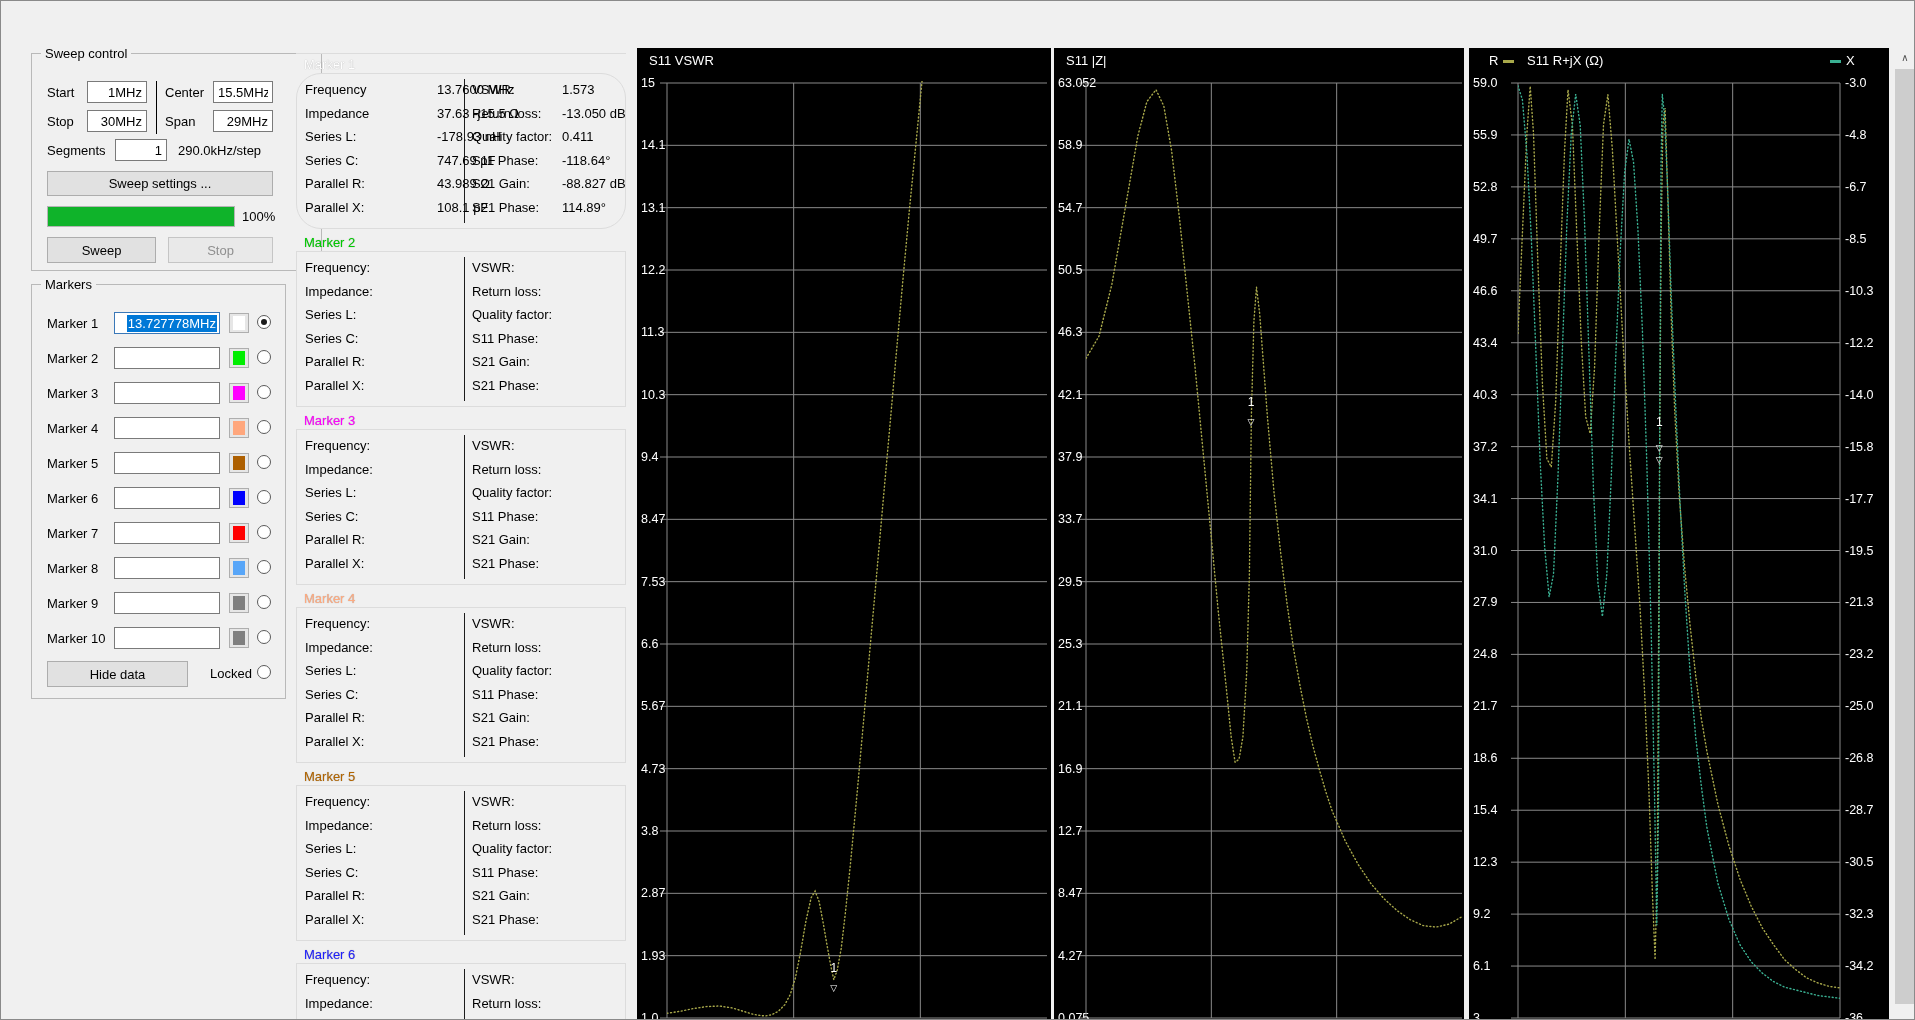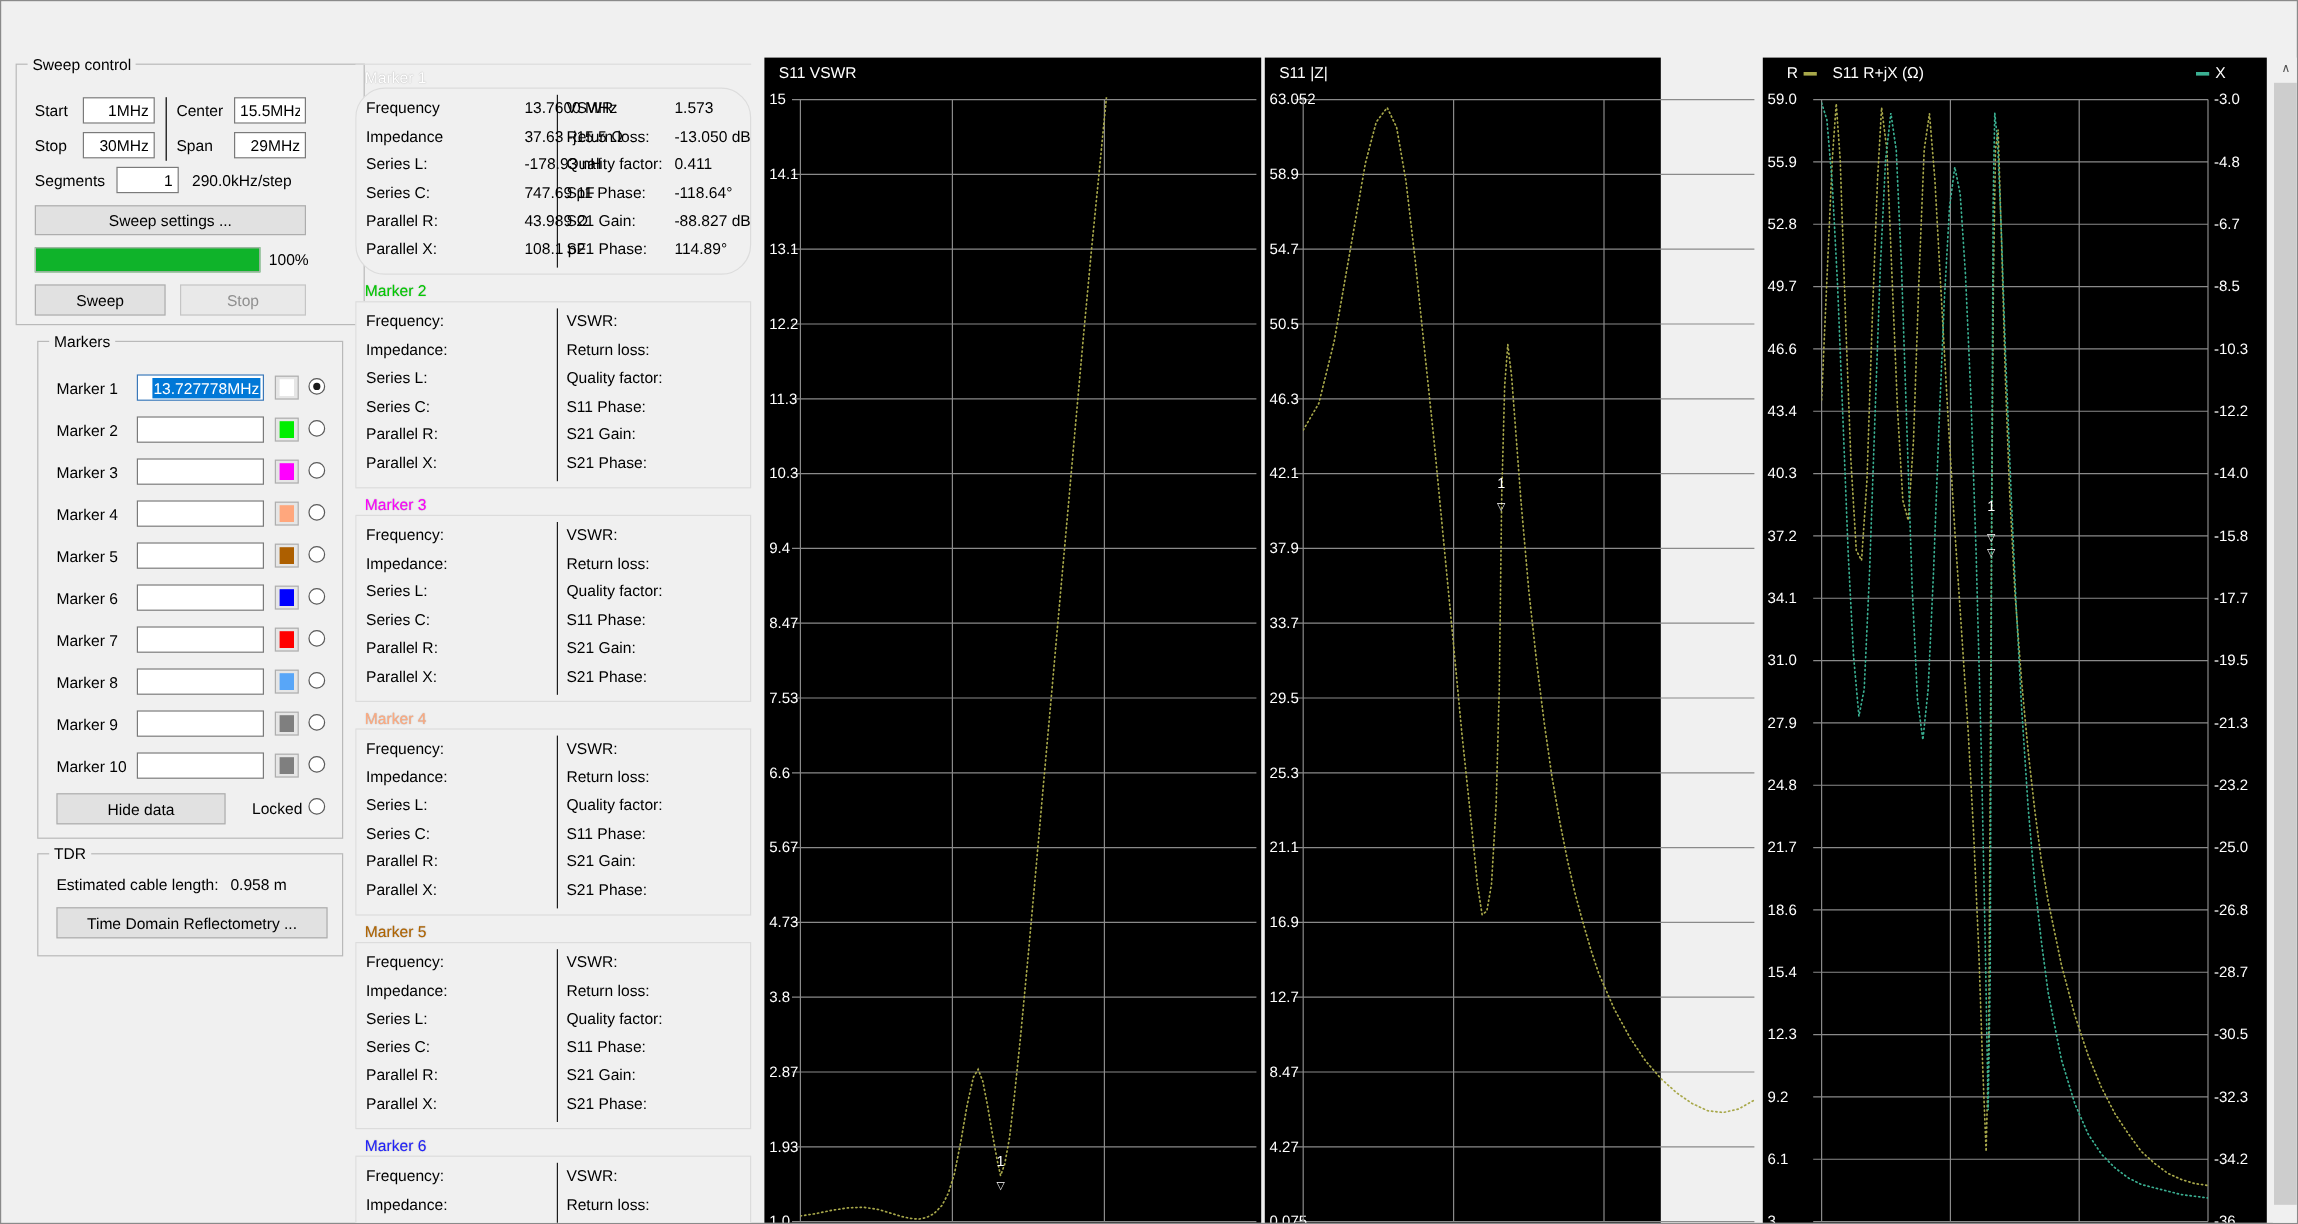--- a/index.html
+++ b/index.html
@@ -44,21 +44,21 @@
   #vscroll { position:absolute; left:1893px; top:47px; width:22px; height:973px; background:#f0f0f0; }
   #vscroll .arrow { position:absolute; left:0; top:0; width:22px; height:20px; color:#505050; font-size:10px; text-align:center; line-height:20px; }
   #vscroll .thumb { position:absolute; left:1px; top:21px; width:20px; height:935px; background:#cdcdcd; }
 </style>
 </head>
 <body>
 
 <div id="win">
 
 
-  <div class="group" style="left:12px; top:52px; width:291px; height:218px;">
+  <div class="group" style="left:30px; top:52px; width:291px; height:218px;">
     <span class="group-title">Sweep control</span>
     <span class="lbl" style="left:15px; top:31px;">Start</span>
     <input class="tinput" style="left: 55px; top: 27px; width: 60px;" value="1MHz">
     <div class="abs" style="left:124px; top:27px; width:1px; height:53px; background:#000;"></div>
     <span class="lbl" style="left:133px; top:31px;">Center</span>
     <input class="tinput" style="left: 181px; top: 27px; width: 60px;" value="15.5MHz">
     <span class="lbl" style="left:15px; top:60px;">Stop</span>
     <input class="tinput" style="left: 55px; top: 56px; width: 60px;" value="30MHz">
     <span class="lbl" style="left:133px; top:60px;text-align:right;">Span</span>
     <input class="tinput" style="left: 181px; top: 56px; width: 60px;" value="29MHz">
@@ -158,26 +158,20 @@
             <div class="c" style="background: rgb(127, 127, 127);"></div>
           </div>
           <div class="radio" style="left: 225px; top: 3px;"></div>
         </div>
       </div>
     <div class="btn" style="left:15px; top:376px; width:141px; height:26px;">Hide data</div>
     <span class="lbl" style="left:178px; top:381px;">Locked</span>
     <div class="radio" style="left:225px; top:380px;"></div>
   </div>
 
-  <div class="group" style="left:30px; top:710px; width:255px; height:86px;">
-    <span class="group-title">TDR</span>
-    <span class="lbl" style="left:15px; top:18px;">Estimated cable length:</span>
-    <span class="lbl" style="left:160px; top:18px;">0.958 m</span>
-    <div class="btn" style="left:15px; top:44px; width:226px; height:26px;">Time Domain Reflectometry ...</div>
-  </div>
 
   <div id="marker-data-panel">
     <div class="abs" style="left:0; top:14px; width:330px; height:1px; background:#dcdcdc;"></div>
   <div class="msec-title" style="top: 18px; color: rgb(255, 255, 255);">Marker 1</div>
       <div class="msec-box" style="top: 34px; border-radius: 25px;">
         <div class="msep"></div>
         <span class="mfl" style="left: 8px; top: 8px;">Frequency</span>
         <span class="mfl" style="left: 140px; top: 8px;">13.7600 MHz</span>
         <span class="mfl" style="left: 8px; top: 32px;">Impedance</span>
         <span class="mfl" style="left: 140px; top: 32px;">37.63 -j15.5 Ω</span>
@@ -379,21 +373,21 @@
         <line x1="23" y1="970" x2="410" y2="970" stroke="#8a8a8a" stroke-width="1"></line>
         <text x="4" y="974" fill="#ffffff" font-size="12.5" font-family="Liberation Sans, sans-serif">1.0</text>
         <line x1="30" y1="35" x2="30" y2="970" stroke="#8a8a8a" stroke-width="1"></line>
         <line x1="156.66666666666666" y1="35" x2="156.66666666666666" y2="970" stroke="#8a8a8a" stroke-width="1"></line>
         <line x1="283.3333333333333" y1="35" x2="283.3333333333333" y2="970" stroke="#8a8a8a" stroke-width="1"></line>
         <polyline points="30.0,965.3 43.1,963.3 56.2,960.6 69.3,958.6 82.4,958.0 95.5,960.0 102.1,962.0 108.6,964.0 115.2,966.0 121.7,967.3 128.3,968.0 134.8,966.7 141.4,963.3 147.9,956.6 153.2,946.6 158.4,929.9 163.7,903.2 168.9,873.2 174.1,849.8 178.1,843.1 182.0,853.1 185.9,873.2 189.9,896.5 193.8,917.9 196.8,931.7 200.3,921.9 204.3,899.9 208.2,866.5 213.4,816.4 220.0,746.3 226.6,672.8 233.1,599.3 239.7,525.9 246.2,452.4 252.8,378.9 259.3,305.5 265.9,232.0 272.4,161.9 279.0,95.1 285.5,28.3 292.1,-45.1 298.6,-125.3" fill="none" stroke="#a8a84a" stroke-width="1.4" stroke-dasharray="1 2.6" stroke-linecap="round" clip-path="url(#clip0)"></polyline>
         <text x="196.77778068965517" y="923.7317857142857" fill="#ffffff" font-size="12" text-anchor="middle" font-family="Liberation Sans, sans-serif">1</text>
         <text x="196.77778068965517" y="942.7317857142857" fill="#ffffff" font-size="9" text-anchor="middle">▽</text>
       </svg>
     </div>
-  <div class="chart" style="left:1053px; width:330px;">
+  <div class="chart" style="left:1053px; width:410px;">
     <span class="chart-title" style="left:12px;">S11 |Z|</span>
   <svg width="410" height="973" style="position: absolute; left: 0px; top: 0px;">
         <defs>
           <clipPath id="clip1">
             <rect x="32" y="33" width="376" height="939"></rect>
           </clipPath>
         </defs>
         <line x1="25" y1="35" x2="408" y2="35" stroke="#8a8a8a" stroke-width="1"></line>
         <text x="4" y="39" fill="#ffffff" font-size="12.5" font-family="Liberation Sans, sans-serif">63.052</text>
         <line x1="25" y1="97.33333333333334" x2="408" y2="97.33333333333334" stroke="#8a8a8a" stroke-width="1"></line>

